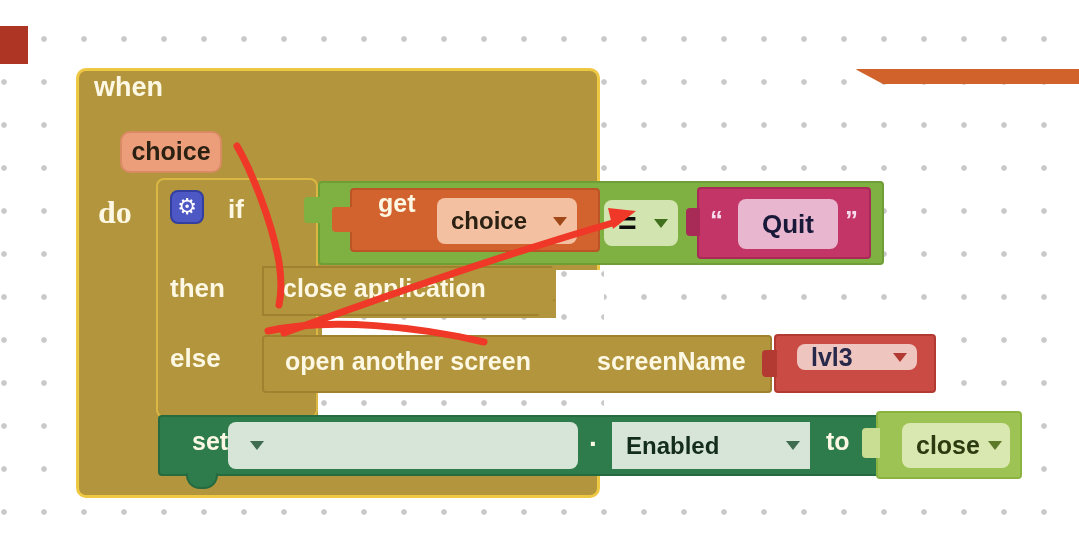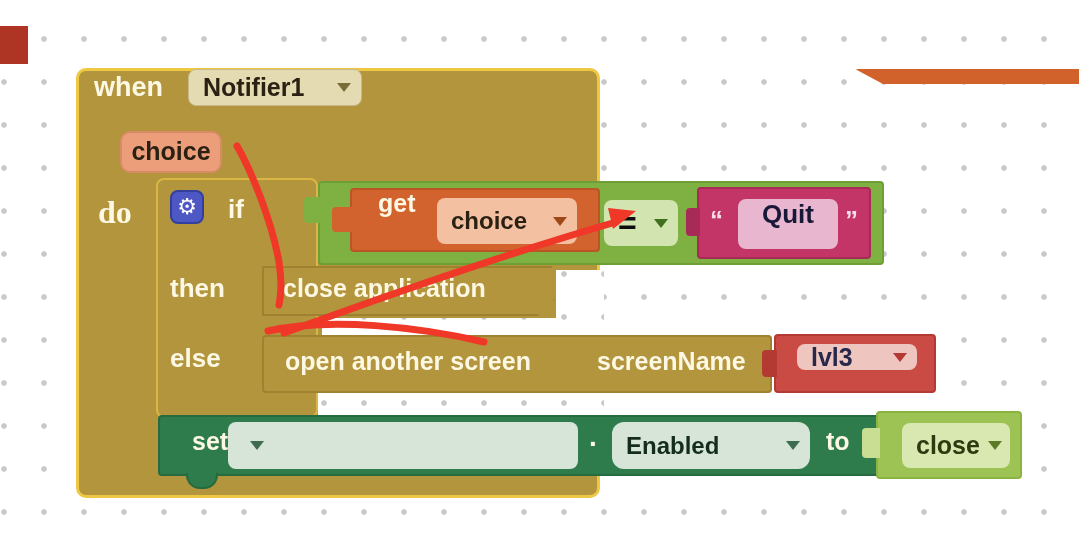--- a/index.html
+++ b/index.html
@@ -35,24 +35,20 @@
 
   <div class="abs gold" style="left:76px;top:48px;width:524px;height:430px;border:3px solid #eec743;border-radius:10px;z-index:1;"></div>
 
   <div class="abs gap" style="left:556px;top:250px;width:48px;height:67px;z-index:2;background-position:28px 26px;"></div>
   <div class="abs gap" style="left:322px;top:298px;width:282px;height:19px;z-index:2;background-position:22px 21px;"></div>
   <div class="abs gap" style="left:318px;top:373px;width:286px;height:23px;z-index:2;background-position:26px 32px;"></div>
 
   <div class="abs gold" style="left:156px;top:158px;width:162px;height:240px;border:2px solid rgba(222,186,66,.9);border-radius:8px;z-index:3;"></div>
 
   <div class="abs lbl" style="left:94px;top:53px;font-size:27px;z-index:4;">when</div>
-  <div class="abs dd" style="left:188px;top:49px;width:174px;height:37px;background:#e5dbb3;border:1px solid #c6ba8a;border-radius:8px;z-index:4;">
-    <span class="dkt" style="font-size:25px;">Notifier1</span>
-    <span class="tri" style="border-top:9px solid #7a6c3a;"></span>
-  </div>
 
   <div class="abs" style="left:120px;top:111px;width:102px;height:42px;background:#ec9e7b;border:2px solid #d88a63;border-radius:10px;
               display:flex;align-items:center;justify-content:center;z-index:4;">
     <span class="dkt" style="font-size:25px;">choice</span>
   </div>
 
   <div class="abs lbl" style="left:98px;top:175px;font-size:32px;z-index:4;font-family:Liberation Serif, serif;">do</div>
   <div class="abs" style="left:170px;top:170px;width:34px;height:34px;background:#4d58c5;border:2px solid #333f9e;border-radius:8px;
               display:flex;align-items:center;justify-content:center;z-index:4;">
     <span style="color:#fff;font-size:22px;line-height:1;">⚙</span>
@@ -72,21 +68,21 @@
 
   <div class="abs dd" style="left:604px;top:180px;width:74px;height:46px;background:#d2e4af;border-radius:8px;z-index:5;">
     <span style="font-size:32px;font-weight:900;color:#0d0d0d;line-height:1;">=</span>
     <span class="tri" style="border-top:9px solid #41701d;"></span>
   </div>
 
   <div class="abs" style="left:697px;top:167px;width:174px;height:72px;background:#c23566;border:2px solid #a82b57;border-radius:4px;z-index:5;"></div>
   <div class="abs" style="left:686px;top:188px;width:14px;height:28px;background:#a82b57;border-radius:4px 0 0 4px;z-index:5;"></div>
   <div class="abs" style="left:710px;top:185px;font-size:26px;font-weight:700;color:#f6dcec;z-index:6;">“</div>
   <div class="abs" style="left:738px;top:179px;width:100px;height:50px;background:#e8b6cf;border-radius:8px;
-              display:flex;align-items:flex-start;justify-content:center;z-index:6;">
+              display:flex;align-items:center;justify-content:center;z-index:6;">
     <span style="font-size:26px;font-weight:700;color:#181838;">Quit</span>
   </div>
   <div class="abs" style="left:845px;top:185px;font-size:26px;font-weight:700;color:#f6dcec;z-index:6;">”</div>
 
   <div class="abs lbl" style="left:170px;top:254px;font-size:26px;z-index:4;">then</div>
   <div class="abs gold block-edge" style="left:262px;top:246px;width:293px;height:50px;z-index:4;
               clip-path:polygon(0 0,99% 0,99% 22%,86% 46%,100% 68%,94% 100%,0 100%);">
     <span class="lbl" style="position:absolute;left:21px;top:9px;font-size:25px;">close application</span>
   </div>
 
@@ -103,21 +99,21 @@
     <span class="tri" style="border-top:9px solid #b23a32;"></span>
   </div>
 
   <div class="abs" style="left:158px;top:395px;width:734px;height:61px;background:#2e7b4c;border:2px solid #266a40;border-radius:4px;z-index:4;"></div>
   <div class="abs" style="left:186px;top:453px;width:32px;height:16px;background:#2e7b4c;border:2px solid #266a40;border-top:none;border-radius:0 0 14px 14px;z-index:4;"></div>
   <div class="abs lbl" style="left:192px;top:408px;font-size:25px;z-index:5;">set</div>
   <div class="abs dd" style="left:228px;top:402px;width:350px;height:47px;background:#d6e5d8;border-radius:8px;z-index:5;">
     <span class="tri" style="border-top:9px solid #3f6b50;"></span>
   </div>
   <div class="abs lbl" style="left:589px;top:402px;font-size:28px;z-index:5;">.</div>
-  <div class="abs dd" style="left:612px;top:402px;width:198px;height:47px;background:#d6e5d8;border-radius:12px;z-index:5;">
+  <div class="abs dd" style="left:612px;top:402px;width:198px;height:47px;background:#d6e5d8;border-radius:0;z-index:5;">
     <span style="font-size:24px;font-weight:700;color:#142c1c;">Enabled</span>
     <span class="tri" style="border-top:9px solid #3f6b50;"></span>
   </div>
   <div class="abs lbl" style="left:826px;top:408px;font-size:25px;z-index:5;">to</div>
 
   <div class="abs" style="left:876px;top:391px;width:146px;height:68px;background:#9dc355;border:2px solid #8ab33f;border-radius:4px;z-index:5;"></div>
   <div class="abs" style="left:862px;top:408px;width:18px;height:30px;background:#c9de92;border-radius:4px 0 0 4px;z-index:5;"></div>
   <div class="abs dd" style="left:902px;top:403px;width:108px;height:45px;background:#d9e7b0;border-radius:8px;z-index:6;">
     <span style="font-size:25px;font-weight:700;color:#2c3a10;">close</span>
     <span class="tri" style="border-top:9px solid #5c7a28;"></span>

